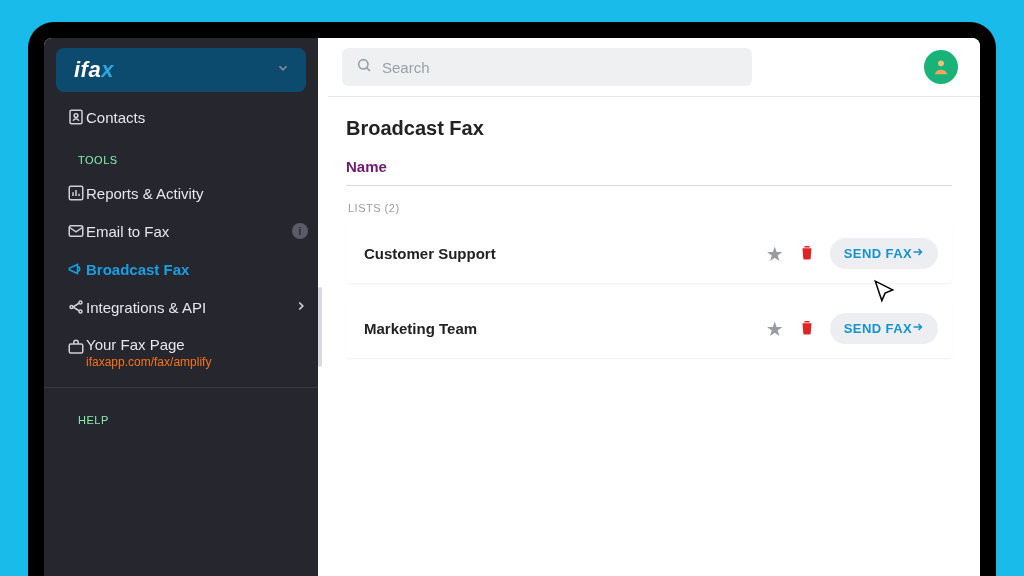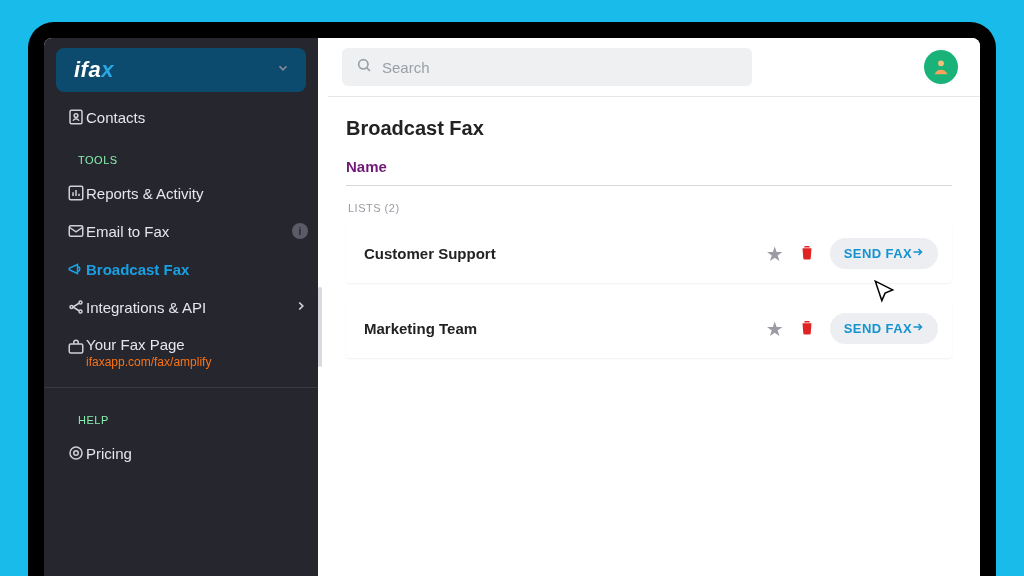--- a/index.html
+++ b/index.html
@@ -224,29 +224,20 @@
         <span class="lbl">
           <span>Your Fax Page</span>
           <span class="sub">ifaxapp.com/fax/amplify</span>
         </span>
       </div>
 
       <div class="divider"></div>
 
       <div class="section-label">HELP</div>
 
-      <div class="nav-item">
-        <span class="ico">
-          <svg width="18" height="18" viewBox="0 0 24 24" fill="none" stroke="currentColor" stroke-width="2">
-              <circle cx="12" cy="12" r="8"></circle>
-              <circle cx="12" cy="12" r="3"></circle>
-            </svg>
-        </span>
-        <span class="lbl">Pricing</span>
-      </div>
     </aside>
 
     <main class="main">
       <div class="topbar">
         <div class="search">
           <span>
             <svg width="16" height="16" viewBox="0 0 24 24" fill="none" stroke="currentColor" stroke-width="2.5">
                 <circle cx="11" cy="11" r="7"></circle>
                 <path d="m21 21-5-5"></path>
               </svg>

